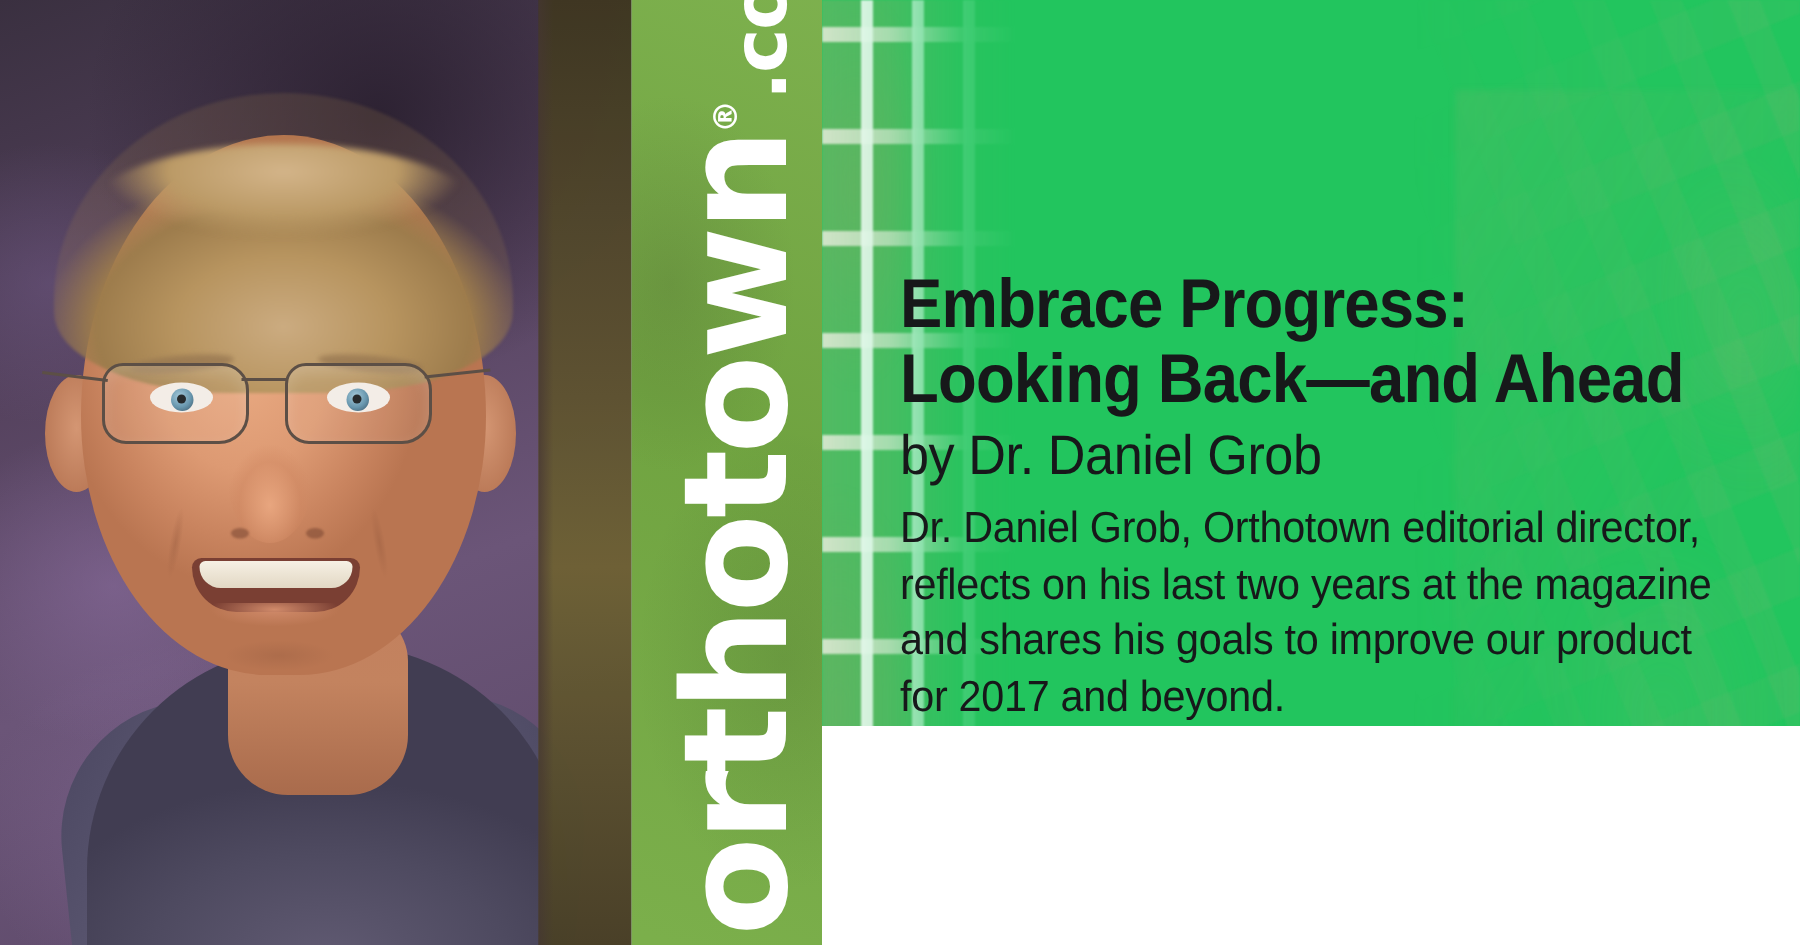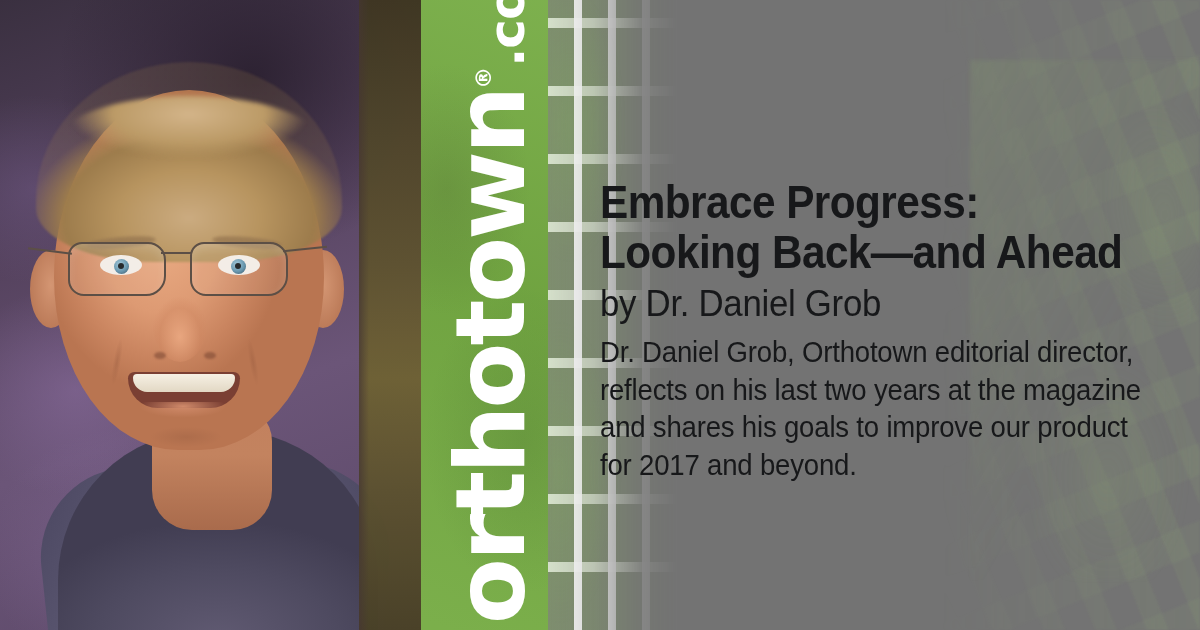--- a/index.html
+++ b/index.html
@@ -310,22 +310,22 @@
   }
   #logo-wordmark .dotcom {
     font-size: 50px;
     letter-spacing: -1px;
   }
 
   
   #content-panel {
     position: absolute;
     left: 548px; top: 0;
-    width: 652px; height: 630px;
-    background: #737373;
+    width: 652px; height: 484px;
+    background: #22c55e;
     overflow: hidden;
   }
   
   #tex-left {
     position: absolute;
     left: 0; top: 0;
     width: 130px; height: 630px;
     background:
       repeating-linear-gradient(90deg,
         rgba(140,175,105,0.30) 0px, rgba(140,175,105,0.30) 26px,

